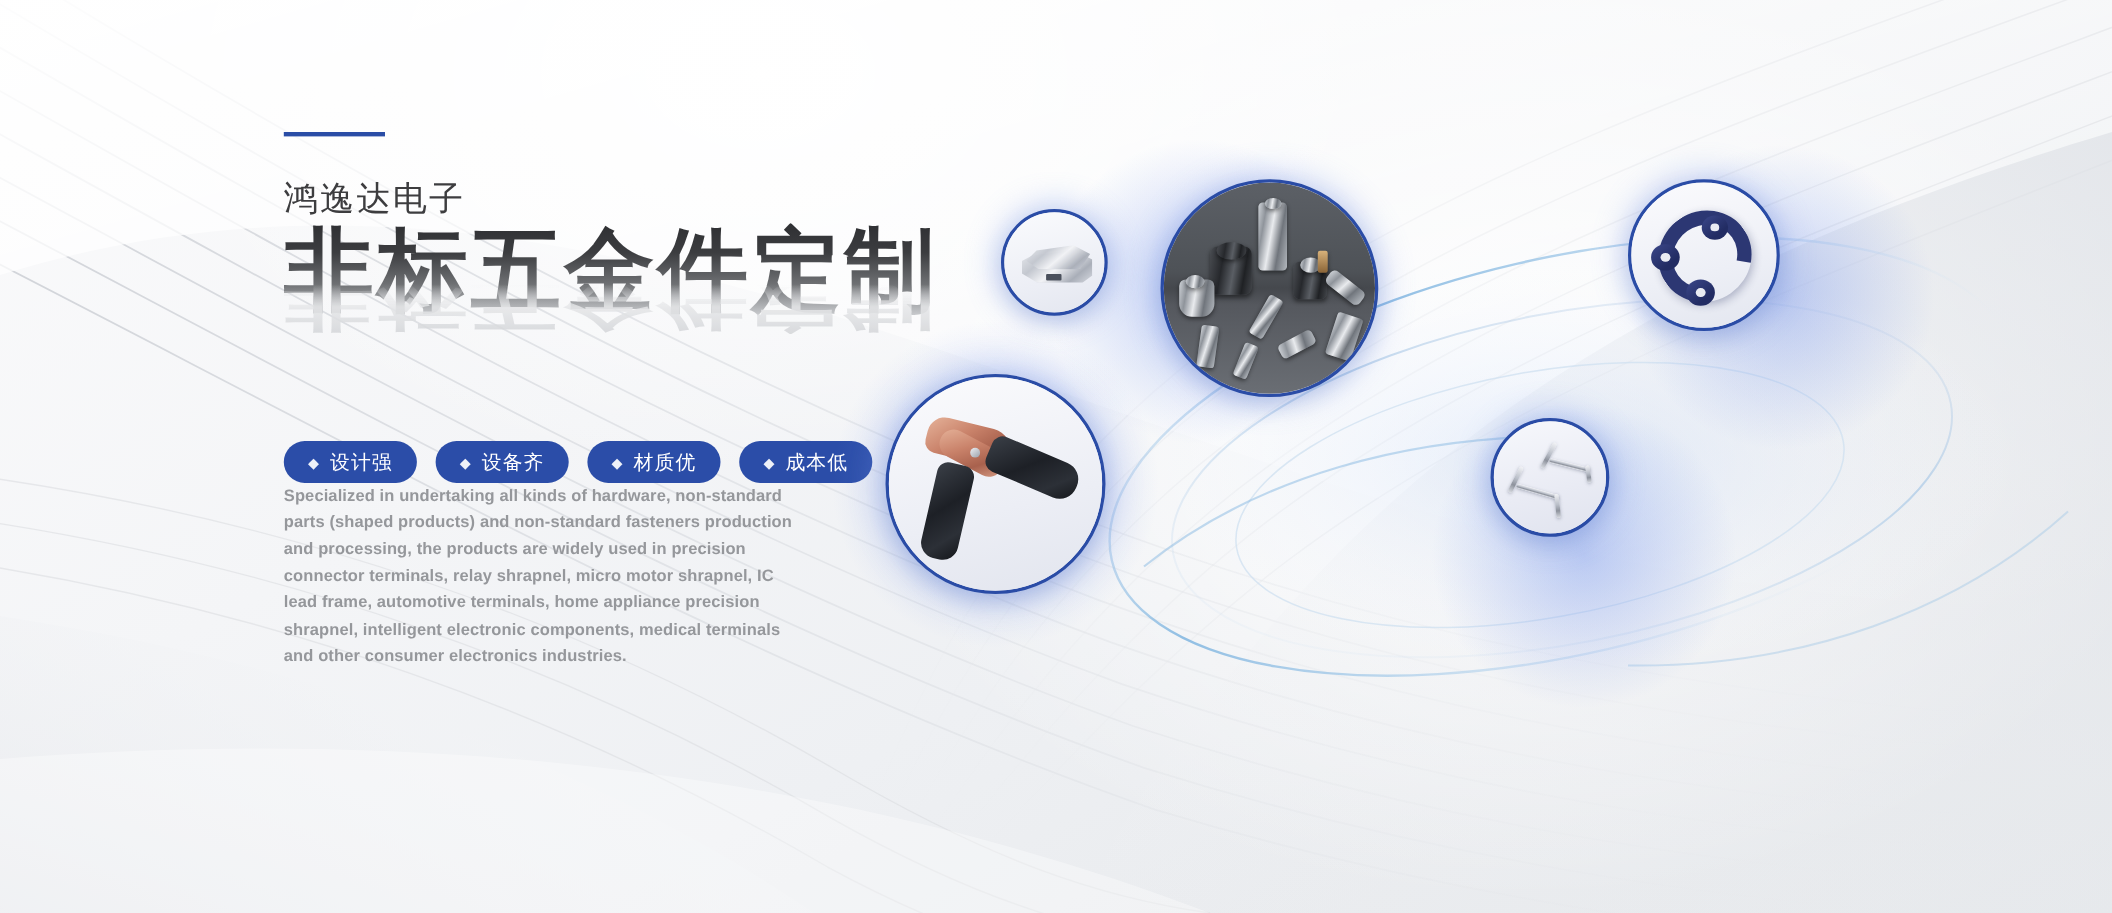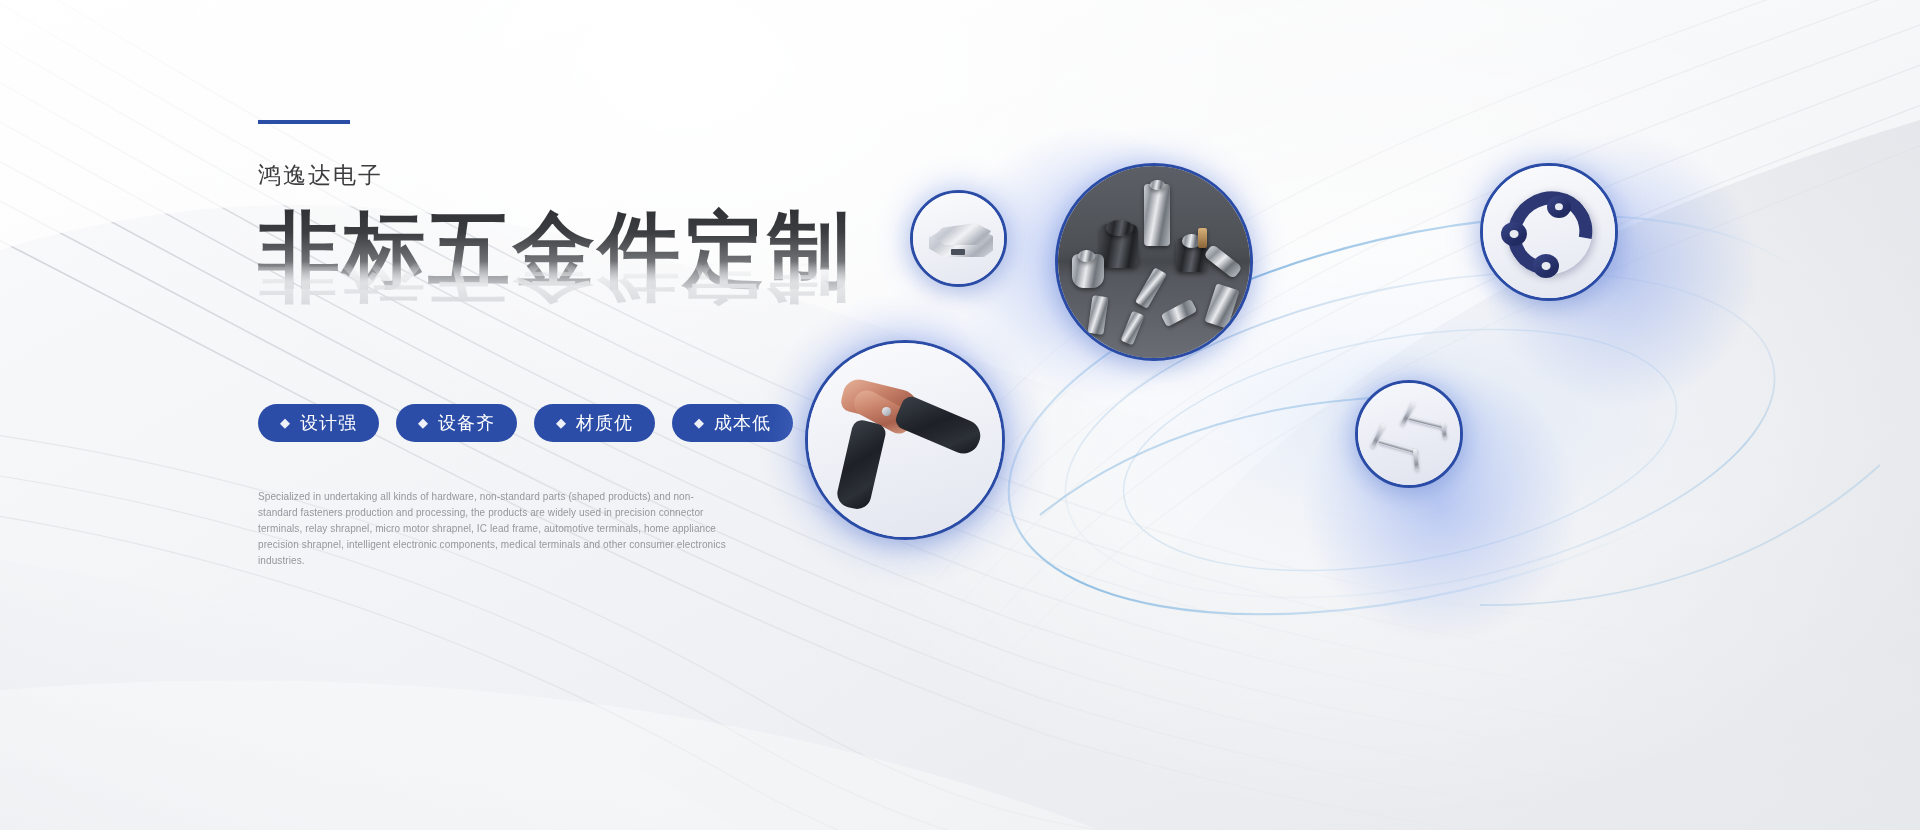--- a/index.html
+++ b/index.html
@@ -26,26 +26,26 @@
   
   .left-col {
     position:absolute; left:258px; top:120px; width:620px;
   }
   .accent-rule {
     width:92px; height:4px;
     background:#2a4da6;
     margin-bottom:38px;
   }
   .brand {
-    font-size:23px;
+    font-size:31px;
     letter-spacing:2px;
     color:#3d3d3f;
     font-weight:400;
     line-height:1.2;
-    margin-bottom:16px;
+    margin-bottom:4px;
   }
   .headline-wrap { position:relative; height:120px; }
   .headline {
     font-size:82px;
     font-weight:bold;
     letter-spacing:3px;
     line-height:1.08;
     background:linear-gradient(180deg,#2f3033 0%,#3c3d40 30%,#6e7073 62%,#b9bbbe 88%,#d8dadd 100%);
     -webkit-background-clip:text;
     background-clip:text;
@@ -83,26 +83,26 @@
     border-radius:19px;
     background:#2b4da8;
     color:#ffffff;
     font-size:18px;
     letter-spacing:1px;
     white-space:nowrap;
     cursor:pointer;
   }
   .tag .dia { font-size:13px; line-height:1; color:#eef1f8; }
   .desc {
-    margin-top:47px;
     width:470px;
-    font-size:10px;
+    font-size:15px;
     line-height:1.62;
     color:#95979b;
     letter-spacing:.1px;
+    font-weight:bold;
   }
 
   
   .showcase { position:absolute; left:920px; top:135px; width:1000px; height:560px; }
   .orbit-svg { position:absolute; left:0; top:0; width:1000px; height:560px; }
 
   .bubble {
     position:absolute;
     border-radius:50%;
     border:3px solid #2a4ca6;

